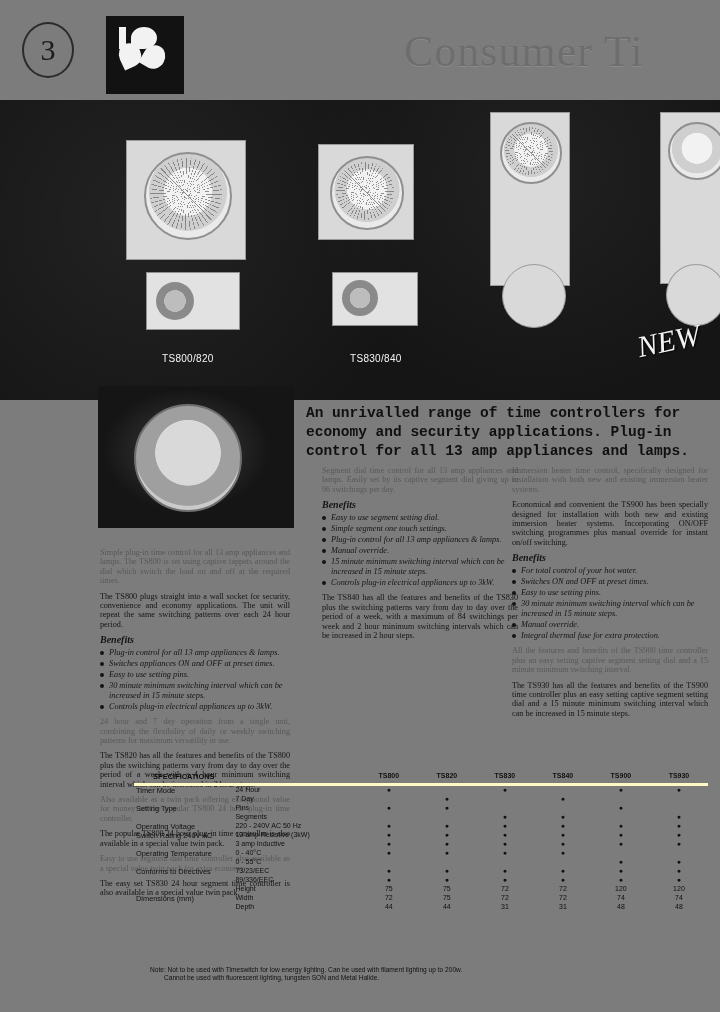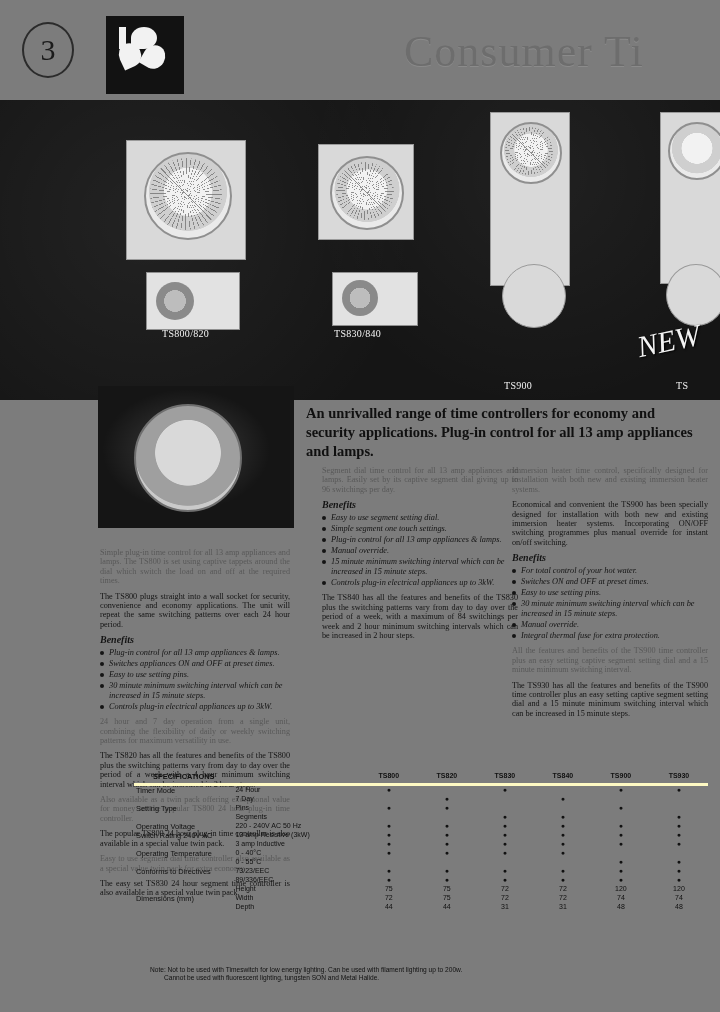--- a/index.html
+++ b/index.html
@@ -44,37 +44,37 @@
       #151515;}
   .prod{position:absolute;background:#d9d9d9;border:1px solid #9a9a9a;}
   .dialface{position:absolute;border-radius:50%;background:
       radial-gradient(circle at 50% 45%, #f2f2f2 0 38%, #cfcfcf 39% 62%, #eaeaea 63% 100%);
       border:2px solid #8f8f8f;}
   .dialticks{position:absolute;border-radius:50%;
       background:repeating-conic-gradient(#6d6d6d 0 1.4deg, transparent 1.4deg 7.5deg);
       opacity:.75;}
   .plugbody{position:absolute;background:#e2e2e2;border:1px solid #8f8f8f;}
   .pins{position:absolute;border-radius:50%;background:radial-gradient(circle,#bdbdbd 0 40%,#8a8a8a 41% 100%);}
-  .cap{position:absolute;color:#f5f5f5;font-size:10px;font-family:Liberation Serif, serif;letter-spacing:.3px;}
+  .cap{position:absolute;color:#f5f5f5;font-size:10px;font-family:Liberation Sans, sans-serif;letter-spacing:.3px;margin-top:25px;}
   .newflash{
     position:absolute;right:20px;top:224px;color:#f3f3f3;
     font-family:"Liberation Serif",serif;font-size:30px;font-style:italic;
     transform:rotate(-12deg);text-shadow:1px 1px 2px #000;
   }
 
   
   .leftphoto{position:absolute;left:98px;top:386px;width:196px;height:142px;background:#171717;overflow:hidden;}
   .leftphoto .glow{position:absolute;inset:0;background:radial-gradient(ellipse at 45% 45%, rgba(255,255,255,.18), transparent 55%), #151515;}
   .leftphoto .dial{position:absolute;left:36px;top:18px;width:104px;height:104px;border-radius:50%;
     background:radial-gradient(circle at 50% 45%,#d9d9d9 0 42%,#9f9f9f 43% 68%,#cacaca 69% 100%);border:2px solid #6f6f6f;}
 
   
   .intro{
     position:absolute;left:306px;top:404px;width:400px;
-    font-family:Liberation Serif, serif;font-size:14.5px;line-height:19px;
+    font-family:Liberation Mono, monospace;font-size:14.5px;line-height:19px;
     color:#101010;font-weight:bold;
   }
 
   
   .col{position:absolute;width:126px;font-size:8.2px;line-height:9.4px;color:#141414;}
   .col.c1{left:100px;top:548px;width:190px;}
   .col.c2{left:306px;top:466px;width:196px;margin-left:16px;}
   .col.c3{left:512px;top:466px;width:196px;}
   .col p{margin:0 0 6px 0;text-align:justify;}
   .col h4{margin:6px 0 3px 0;font-size:10px;font-style:italic;font-family:"Liberation Serif",serif;}
@@ -128,21 +128,21 @@
     <div class="dialticks" style="left:150px;top:58px;width:72px;height:72px;"></div>
     <div class="plugbody" style="left:146px;top:172px;width:92px;height:56px;"></div>
     <div class="pins" style="left:156px;top:182px;width:38px;height:38px;"></div>
     <div class="cap" style="left:162px;top:228px;">TS800/820</div>
 
     <div class="prod" style="left:318px;top:44px;width:94px;height:94px;"></div>
     <div class="dialface" style="left:330px;top:56px;width:70px;height:70px;"></div>
     <div class="dialticks" style="left:336px;top:62px;width:58px;height:58px;"></div>
     <div class="plugbody" style="left:332px;top:172px;width:84px;height:52px;"></div>
     <div class="pins" style="left:342px;top:180px;width:36px;height:36px;"></div>
-    <div class="cap" style="left:334px;top:228px;text-align:right;">TS830/840</div>
+    <div class="cap" style="left:350px;top:228px;text-align:right;">TS830/840</div>
 
     <div class="prod" style="left:490px;top:12px;width:78px;height:172px;"></div>
     <div class="dialface" style="left:500px;top:22px;width:58px;height:58px;"></div>
     <div class="dialticks" style="left:505px;top:27px;width:48px;height:48px;"></div>
     <div class="prod" style="left:502px;top:164px;width:62px;height:62px;border-radius:50%;"></div>
     <div class="cap" style="left:504px;top:280px;">TS900</div>
 
     <div class="prod" style="left:660px;top:12px;width:60px;height:170px;"></div>
     <div class="dialface" style="left:668px;top:22px;width:54px;height:54px;"></div>
     <div class="prod" style="left:666px;top:164px;width:58px;height:60px;border-radius:50%;"></div>

